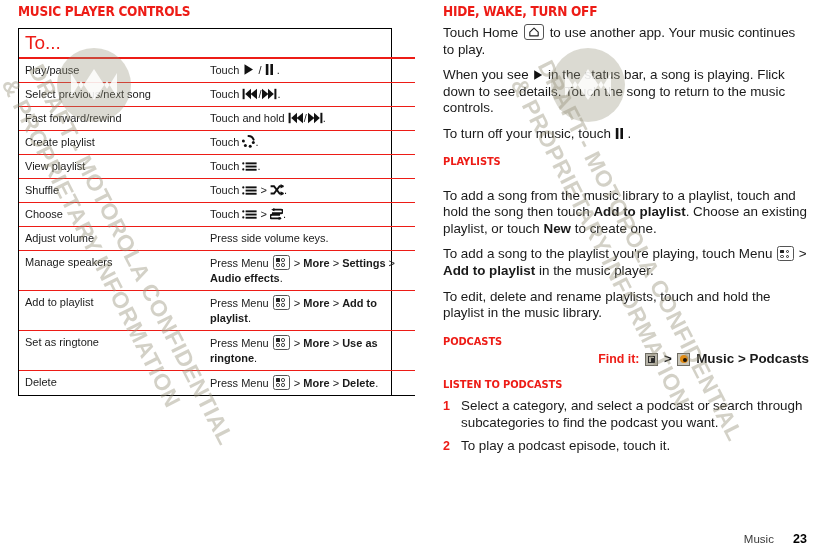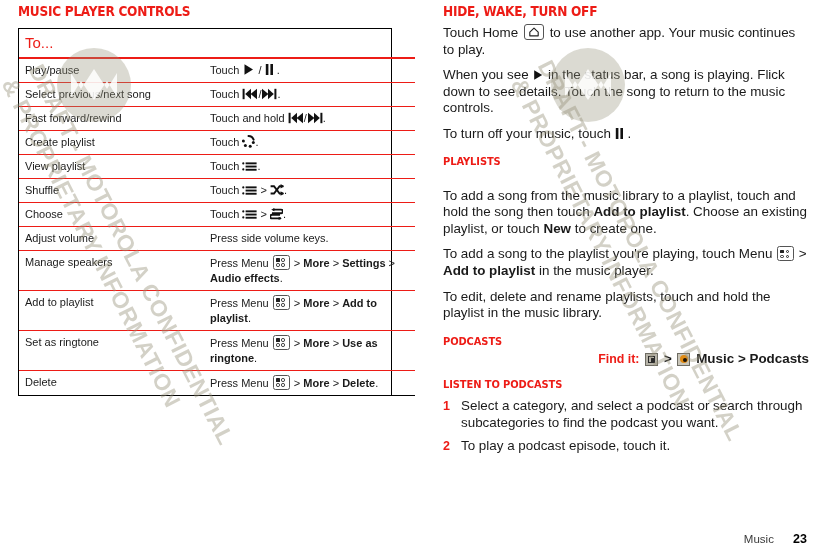--- a/index.html
+++ b/index.html
@@ -53,21 +53,21 @@
   table.ctl{
     border-collapse:collapse;width:372px;margin-top:9px;
     table-layout:fixed;
   }
   table.ctl td{
     font-size:11px;line-height:15px;color:#1a1a1a;
     padding:4px 4px 4px 6px;vertical-align:top;
     border-bottom:1.6px solid #ed1c16;
   }
   table.ctl tr.hdr td{
-    color:#ed1c16;font-size:15px;padding:6px 6px 7px 6px;
+    color:#ed1c16;font-size:19px;padding:6px 6px 7px 6px;
     border-bottom:2.6px solid #ed1c16;
   }
   table.ctl tr:last-child td{border-bottom:1.4px solid #000;}
   table.ctl td.c1{width:173px;}
   table.ctl td.c2{width:199px;}
   .tbl-wrap{border-top:1.6px solid #000;border-left:1.4px solid #000;
             border-right:1.4px solid #000;width:372px;margin-top:9px;
             position:relative;z-index:2;background:transparent;}
   .tbl-wrap table.ctl{margin-top:0;border-left:0;border-right:0;}
 

